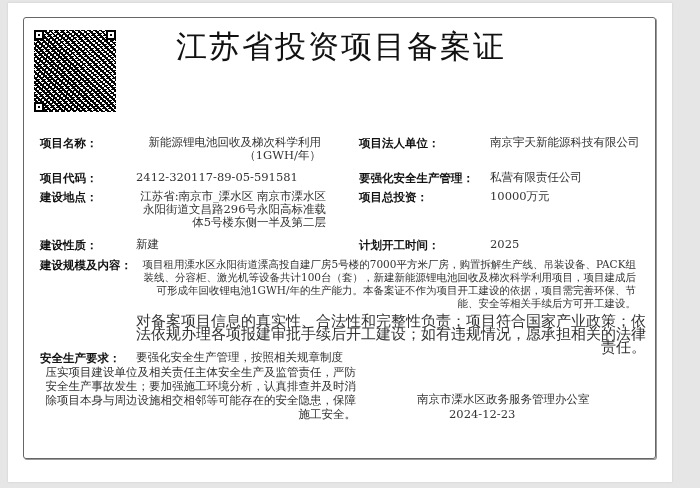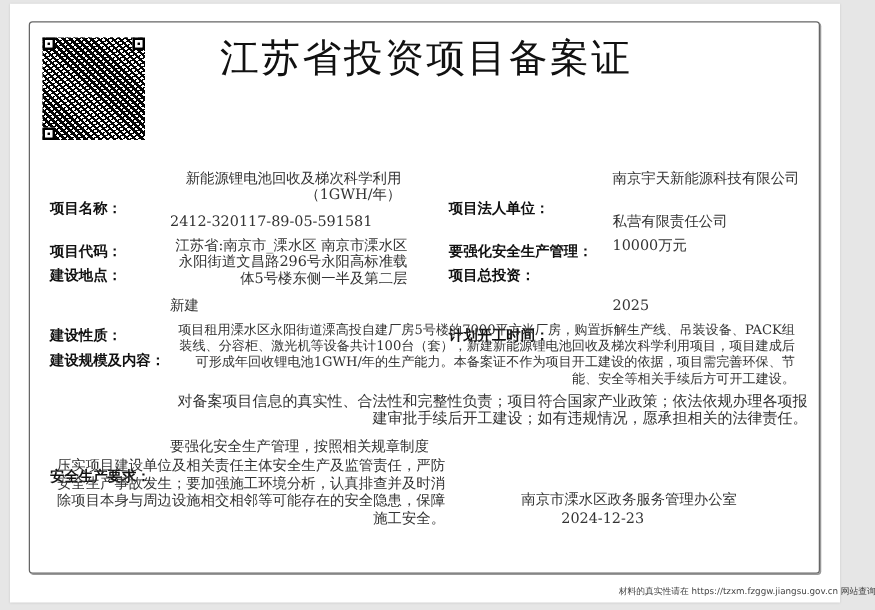--- a/index.html
+++ b/index.html
@@ -34,21 +34,21 @@
     .title {
       position: absolute; left: 152px; top: 8px;
       font-family: "DejaVu Sans", "Liberation Sans", sans-serif;
       font-size: 31px; letter-spacing: 2px; color: #111; white-space: nowrap;
     }
     .record-no {
       position: absolute; left: 400px; top: 98px; font-size: 11.5px; color: #333; white-space: nowrap;
     }
     .lbl {
       position: absolute; font-family: "DejaVu Sans", "Liberation Sans", sans-serif;
-      font-weight: bold; font-size: 11.5px; color: #111; white-space: nowrap; margin-top: 23px;
+      font-weight: bold; font-size: 11.5px; color: #111; white-space: nowrap;
     }
     .val {
       position: absolute; font-size: 11.5px; line-height: 13px; color: #333;
     }
     .foot-org { position: absolute; left: 393px; top: 374px; font-size: 11.5px; color: #333; white-space: nowrap; }
     .foot-date { position: absolute; left: 425px; top: 389px; font-size: 11.5px; color: #333; white-space: nowrap; }
     .verify {
       position: absolute; left: 487px; top: 465px;
       font-family: "DejaVu Sans", "Liberation Sans", sans-serif;
       font-size: 7px; color: #444; white-space: nowrap;
@@ -84,24 +84,23 @@
     <div class="val" style="left:466px;top:172px;white-space:nowrap">10000万元</div>
 
     <div class="lbl" style="left:16px;top:220px">建设性质：</div>
     <div class="val" style="left:112px;top:220px;white-space:nowrap">新建</div>
     <div class="lbl" style="left:335px;top:220px">计划开工时间：</div>
     <div class="val" style="left:466px;top:220px;white-space:nowrap">2025</div>
 
     <div class="lbl" style="left:16px;top:240px">建设规模及内容：</div>
     <div class="val" style="left:112px;top:240px;width:500px;font-size:10.5px">项目租用溧水区永阳街道溧高投自建厂房5号楼的7000平方米厂房，购置拆解生产线、吊装设备、PACK组装线、分容柜、激光机等设备共计100台（套），新建新能源锂电池回收及梯次科学利用项目，项目建成后可形成年回收锂电池1GWH/年的生产能力。本备案证不作为项目开工建设的依据，项目需完善环保、节能、安全等相关手续后方可开工建设。</div>
 
-    <div class="val" style="left:112px;top:297px;width:510px;font-size:12px">对备案项目信息的真实性、合法性和完整性负责；项目符合国家产业政策；依法依规办理各项报建审批手续后开工建设；如有违规情况，愿承担相关的法律责任。</div>
+    <div class="val" style="left:112px;top:297px;width:510px;font-size:15px">对备案项目信息的真实性、合法性和完整性负责；项目符合国家产业政策；依法依规办理各项报建审批手续后开工建设；如有违规情况，愿承担相关的法律责任。</div>
 
     <div class="lbl" style="left:16px;top:333px">安全生产要求：</div>
     <div class="val" style="left:16px;top:347px;width:316px;line-height:14px">压实项目建设单位及相关责任主体安全生产及监管责任，严防安全生产事故发生；要加强施工环境分析，认真排查并及时消除项目本身与周边设施相交相邻等可能存在的安全隐患，保障施工安全。</div>
     <div class="val" style="left:112px;top:333px;white-space:nowrap">要强化安全生产管理，按照相关规章制度</div>
 
     <div class="foot-org">南京市溧水区政务服务管理办公室</div>
     <div class="foot-date">2024-12-23</div>
   </div>
 
-  <div class="verify">材料的真实性请在 https://tzxm.fzggw.jiangsu.gov.cn 网站查询</div>
 </div>
 
 </body></html>

